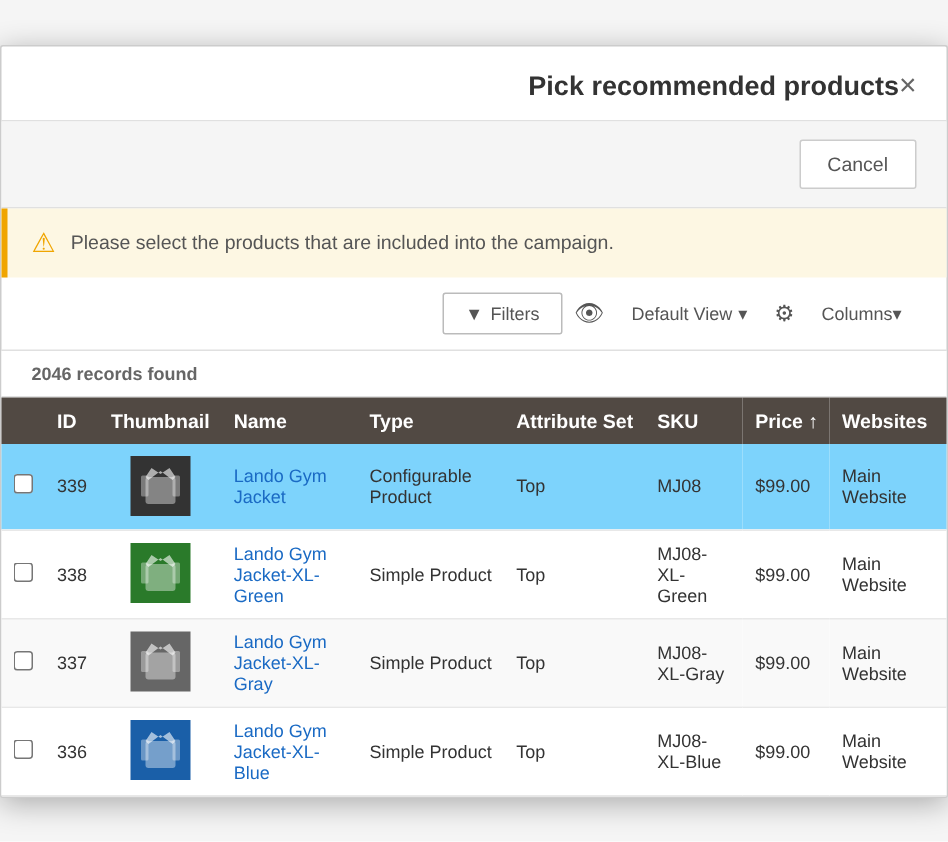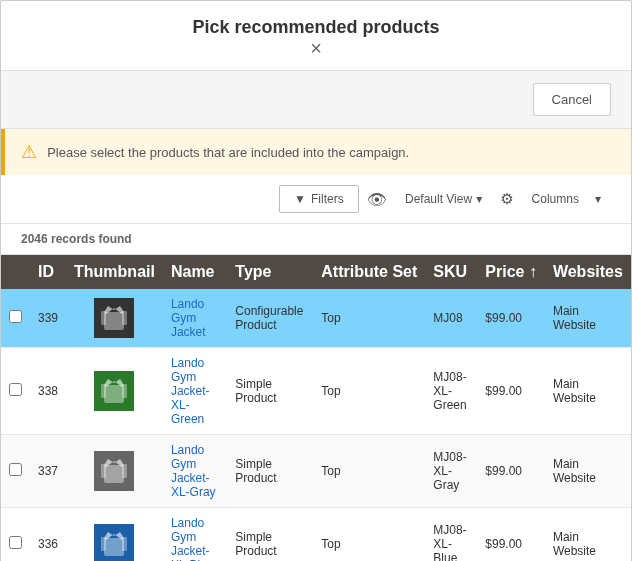--- a/index.html
+++ b/index.html
@@ -18,21 +18,20 @@
       border: 1px solid #ccc;
       box-shadow: 0 4px 20px rgba(0,0,0,0.3);
       border-radius: 2px;
     }
     .modal-header {
       display: flex;
       justify-content: flex-end;
       align-items: center;
       padding: 16px 20px 12px 20px;
       border-bottom: 1px solid #e0e0e0;
-      flex-direction: column;
     }
     .modal-title {
       font-size: 18px;
       font-weight: 600;
       color: #333;
     }
     .close-btn {
       background: none;
       border: none;
       font-size: 20px;
@@ -117,21 +116,21 @@
     }
     .btn-columns {
       background: none;
       border: none;
       padding: 6px 10px;
       cursor: pointer;
       font-size: 12px;
       color: #555;
       display: flex;
       align-items: center;
-      gap: 16px;
+      gap: 0;
     }
     .pagination-bar {
       display: flex;
       align-items: center;
       justify-content: space-between;
       padding: 8px 20px;
       border-bottom: 1px solid #e0e0e0;
       background: #fff;
     }
     .records-count {
@@ -181,21 +180,21 @@
       width: 100%;
       border-collapse: collapse;
     }
     thead tr {
       background: #514943;
       color: #fff;
     }
     thead th {
       padding: 8px 8px;
       text-align: left;
-      font-size: 16px;
+      font-size: 13px;
       font-weight: 600;
       white-space: nowrap;
     }
     thead th.sortable {
       cursor: pointer;
     }
     tbody tr {
       border-bottom: 1px solid #e8e8e8;
     }
     tbody tr:nth-child(odd) {

